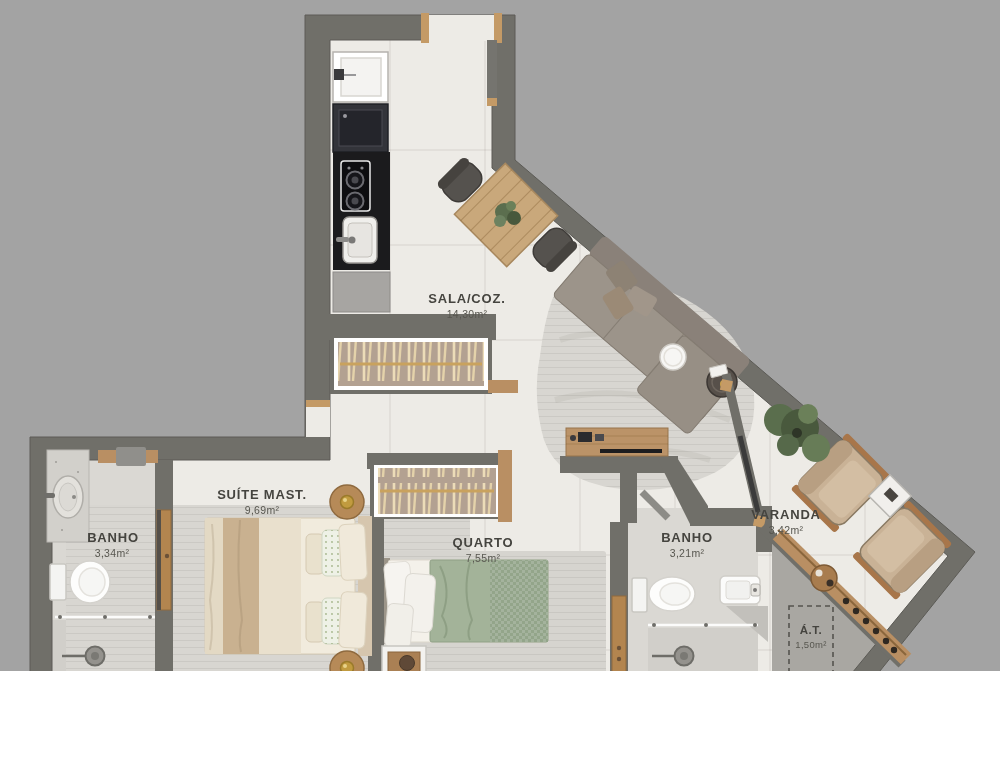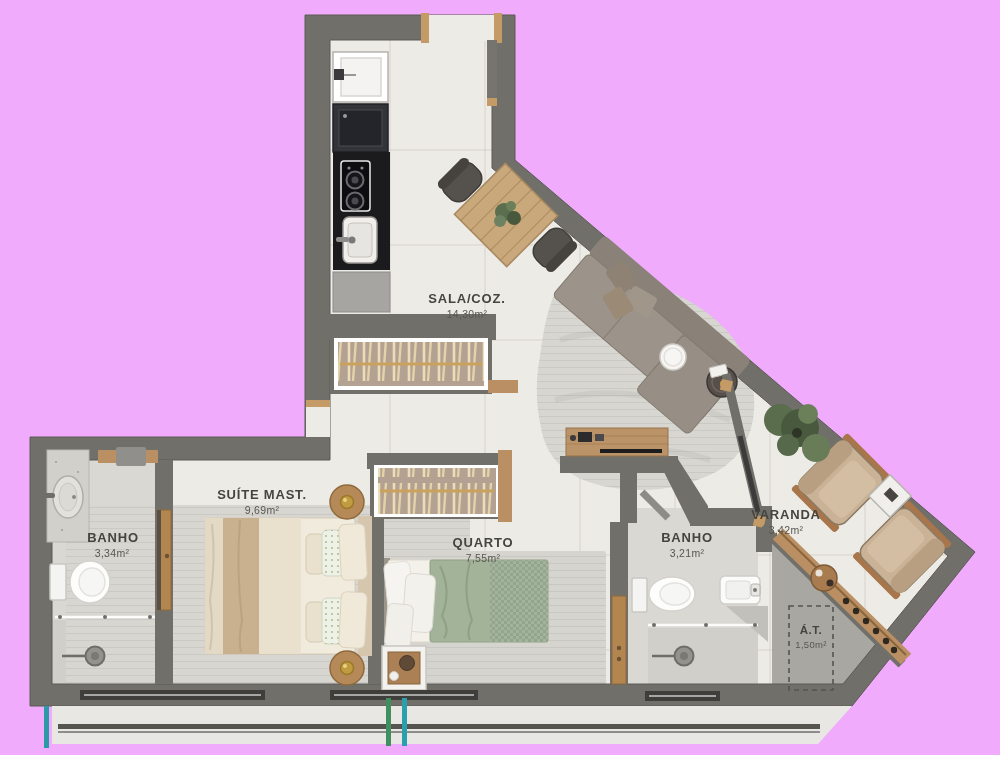--- a/index.html
+++ b/index.html
@@ -1,16 +1,16 @@
 <!DOCTYPE html>
 <html><head>
 <meta charset="utf-8">
 <style>
   html,body{margin:0;padding:0;background:#ffffff;}
-  .stage{position:relative;width:1000px;height:755px;background:#f0abfc;overflow:hidden;}
+  .stage{position:relative;width:1000px;height:671px;background:#a3a3a3;overflow:hidden;}
   svg{position:absolute;left:0;top:0;}
   .room-name{font-family:"Liberation Sans",sans-serif;font-size:13px;font-weight:700;letter-spacing:.8px;fill:#45443f;}
   .room-area{font-family:"Liberation Sans",sans-serif;font-size:10.5px;font-weight:400;letter-spacing:.3px;fill:#57564f;}
   .room-name.sm{font-size:11.5px;letter-spacing:.5px;}
   .room-area.sm{font-size:9.5px;}
   text{text-anchor:middle;}
 </style>
 </head>
 <body>
 

